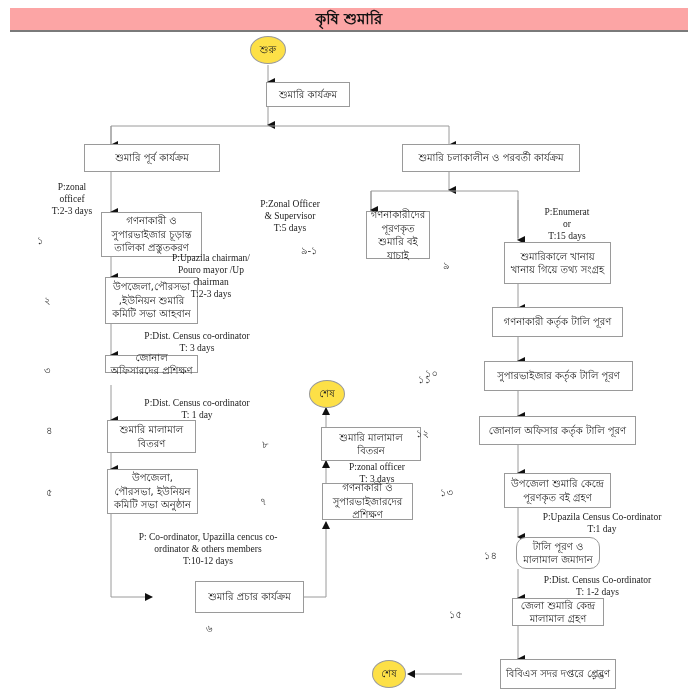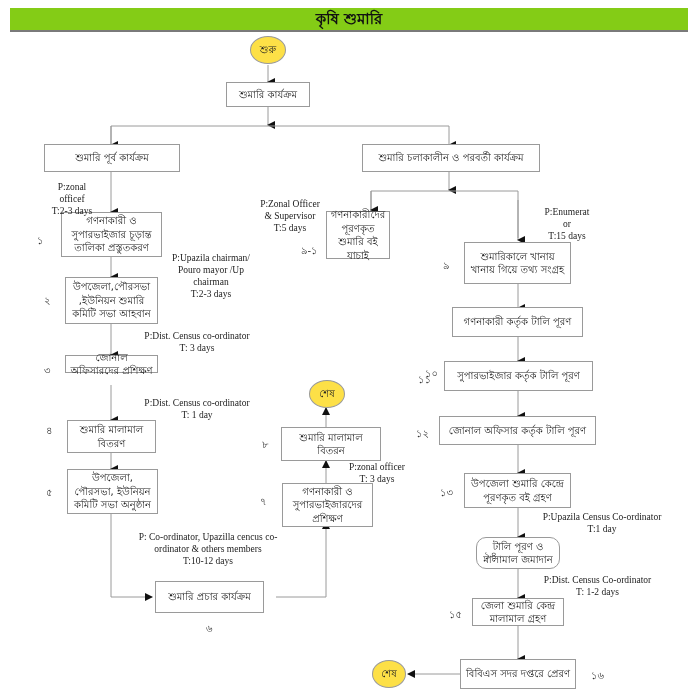--- a/index.html
+++ b/index.html
@@ -1,25 +1,25 @@
 <!DOCTYPE html>
 <html><head>
 <meta charset="utf-8">
 <style>
   html, body { margin: 0; padding: 0; background: #ffffff; }
   body { width: 700px; height: 700px; position: relative; overflow: hidden;
          font-family: "DejaVu Sans", "Liberation Sans", sans-serif; color: #111; }
   .title-bar { position: absolute; left: 10px; top: 8px; width: 678px; height: 22px;
-               background: #84cc16; border-bottom: 2px solid #7a7a7a;
+               background: #fca5a5; border-bottom: 2px solid #7a7a7a;
                display: flex; align-items: center; justify-content: center;
                font-size: 15px; font-weight: bold; color: #111; }
   svg.conn { position: absolute; left: 0; top: 0; width: 700px; height: 700px; }
   .box { position: absolute; box-sizing: border-box; border: 1px solid #9a9a9a; background: #fff;
          display: flex; align-items: center; justify-content: center; text-align: center;
-         font-size: 10px; line-height: 1.35; padding: 1px 4px; color: #222; }
+         font-size: 10px; line-height: 1.35; padding: 1px 4px; color: #222; margin-left: 40px; }
   .oval { position: absolute; box-sizing: border-box; border: 1px solid #9a9a9a; background: #fde047;
           border-radius: 50%; display: flex; align-items: center; justify-content: center;
           font-size: 10px; color: #222; }
   .note { position: absolute; font-family: "Liberation Serif", "DejaVu Serif", serif;
           font-size: 9.5px; line-height: 1.25; text-align: center; color: #222; white-space: pre-line; }
   .num { position: absolute; font-size: 10px; color: #333; }
 </style>
 </head>
 <body>
 
@@ -100,21 +100,21 @@
   </div>
 <div class="box" style="left:67px;top:420px;width:89px;height:33px;">
     <span>শুমারি মালামাল বিতরণ</span>
   </div>
 <div class="box" style="left:67px;top:469px;width:91px;height:45px;">
     <span>উপজেলা, পৌরসভা, ইউনিয়ন কমিটি সভা অনুষ্ঠান</span>
   </div>
 <div class="box" style="left:155px;top:581px;width:109px;height:32px;">
     <span>শুমারি প্রচার কার্যক্রম</span>
   </div>
-<div class="box" style="left:282px;top:483px;width:91px;height:44px;">
+<div class="box" style="left:282px;top:483px;width:91px;height:37px;">
     <span>গণনাকারী ও সুপারভাইজারদের প্রশিক্ষণ</span>
   </div>
 <div class="box" style="left:281px;top:427px;width:100px;height:34px;">
     <span>শুমারি মালামাল বিতরন</span>
   </div>
 <div class="oval" style="left:309px;top:380px;width:36px;height:28px;">
     <span>শেষ</span>
   </div>
 
 <div class="box" style="left:326px;top:211px;width:64px;height:48px;">

